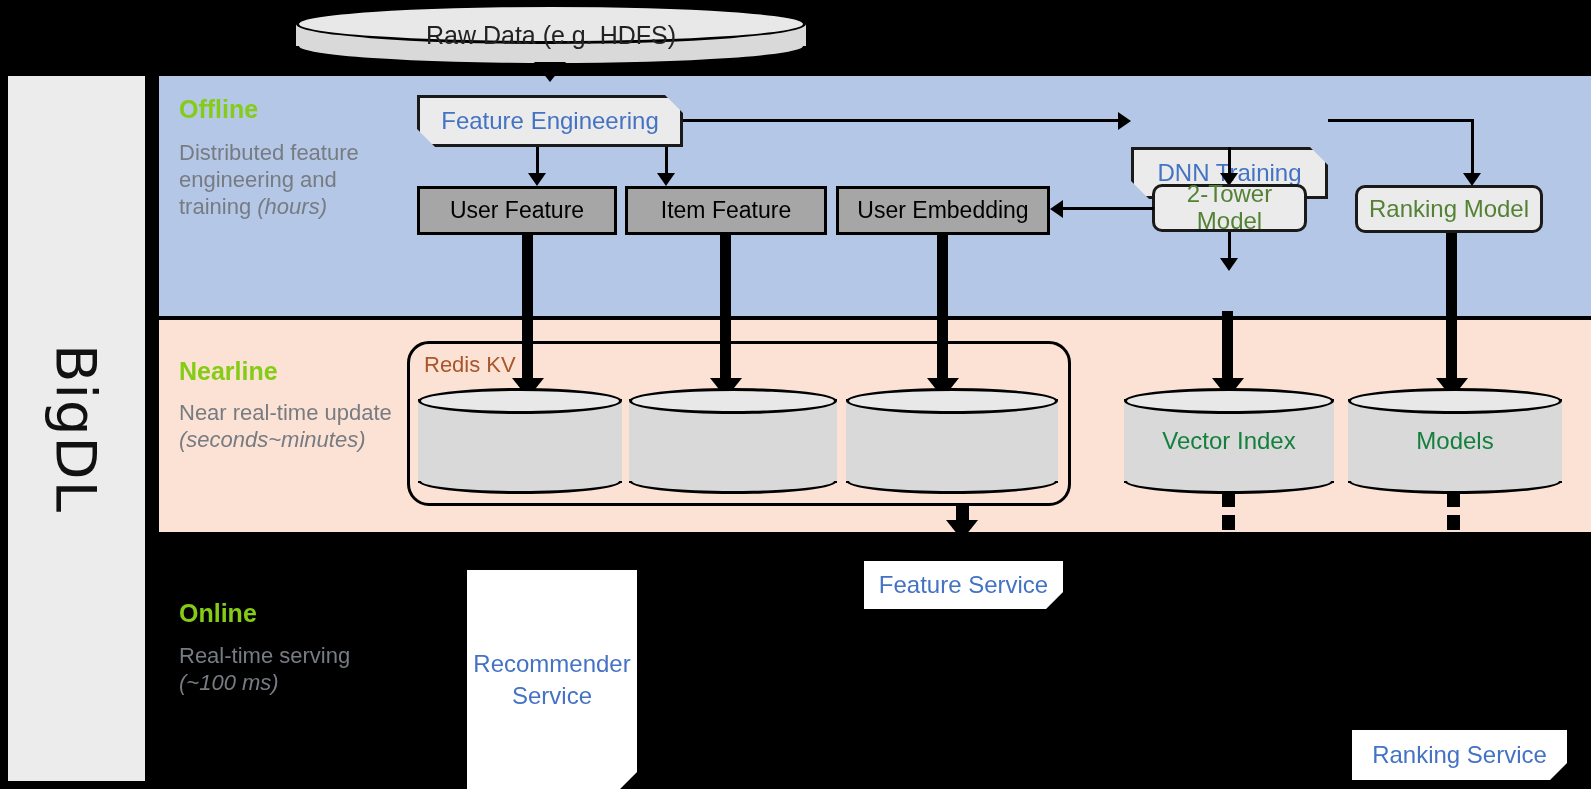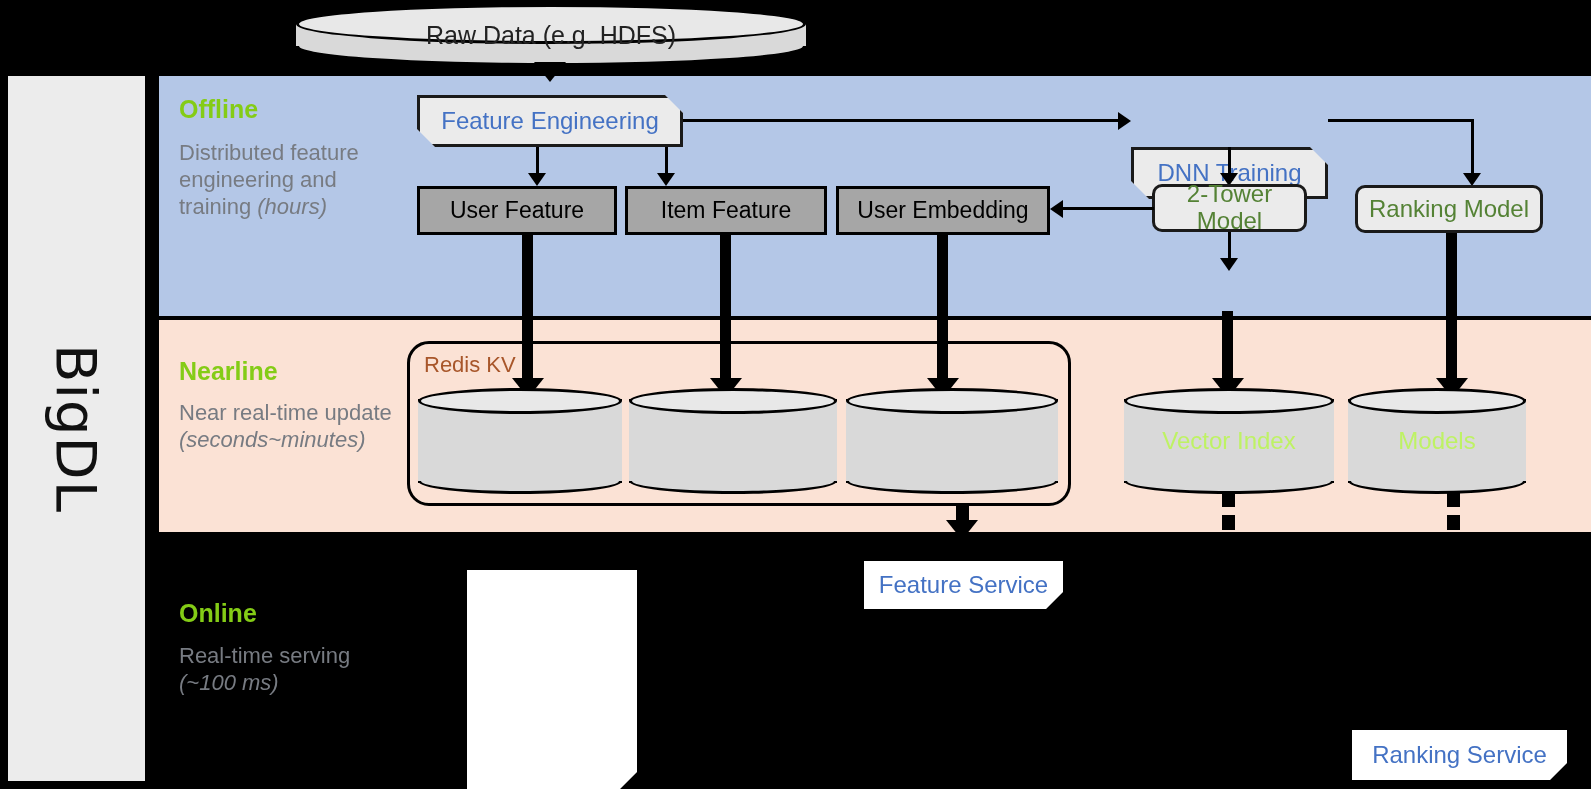--- a/index.html
+++ b/index.html
@@ -48,21 +48,21 @@
   .cyl{position:absolute;}
   .cyl .body{position:absolute;left:0;right:0;top:11px;bottom:11px;
        background:#d9d9d9;border-left:3px solid #000;border-right:3px solid #000;}
   .cyl .top{position:absolute;left:0;right:0;top:0;height:26px;border-radius:50%;
        background:#e8e8e8;border:3px solid #000;box-sizing:border-box;}
   .cyl .bot{position:absolute;left:0;right:0;bottom:0;height:26px;border-radius:50%;
        background:#d9d9d9;border:3px solid #000;box-sizing:border-box;}
   .cyl .cap{position:absolute;left:0;right:0;top:13px;height:calc(100% - 26px);
        background:#d9d9d9;}
   .cyl .lbl{position:absolute;left:0;right:0;top:0;bottom:0;display:flex;
-       align-items:center;justify-content:center;color:#bef264;font-size:24px;z-index:4;}
+       align-items:center;justify-content:center;color:#15803d;font-size:24px;z-index:4;}
 
   .cyl-flat .top{height:40px;}
   .cyl-flat .bot{height:40px;}
   .cyl-flat .body{top:18px;bottom:18px;}
   .cyl-flat .cap{top:20px;height:calc(100% - 40px);}
   .cyl-flat .lbl{color:#222;font-size:25px;}
 
   
   .redis{position:absolute;border:3px solid #000;border-radius:22px;box-sizing:border-box;}
   .redis-lbl{position:absolute;color:#a8562a;font-size:22px;}
@@ -202,21 +202,21 @@
     <div class="top"></div>
   </div>
 
   <div class="cyl" style="left:1124px;top:388px;width:210px;height:106px;">
     <div class="body"></div>
     <div class="bot"></div>
     <div class="cap"></div>
     <div class="top"></div>
     <div class="lbl">Vector Index</div>
   </div>
-  <div class="cyl" style="left:1348px;top:388px;width:178px;height:106px;">
+  <div class="cyl" style="left:1348px;top:388px;width:214px;height:106px;">
     <div class="body"></div>
     <div class="bot"></div>
     <div class="cap"></div>
     <div class="top"></div>
     <div class="lbl">Models</div>
   </div>
 
   <div class="stub" style="left:1222px;top:492px;"></div>
   <div class="stub" style="left:1222px;top:515px;"></div>
   <div class="stub" style="left:1447px;top:492px;"></div>
@@ -224,20 +224,21 @@
 
   <div class="stub" style="left:956px;top:506px;"></div>
   <div class="ah-dn-big" style="left:946px;top:520px;"></div>
 
   <div class="doc" style="left:864px;top:561px;width:199px;height:48px;">
     <span>Feature Service</span>
     <span class="fold"></span>
   </div>
 
   <div class="doc" style="left:467px;top:570px;width:170px;height:219px;">
+    <span>Recommender Service</span>
     <span class="fold"></span>
   </div>
 
 
   <div class="doc" style="left:1352px;top:718px;width:215px;height:50px;margin-top:12px;">
     <span>Ranking Service</span>
     <span class="fold"></span>
   </div>
 
 </div>

